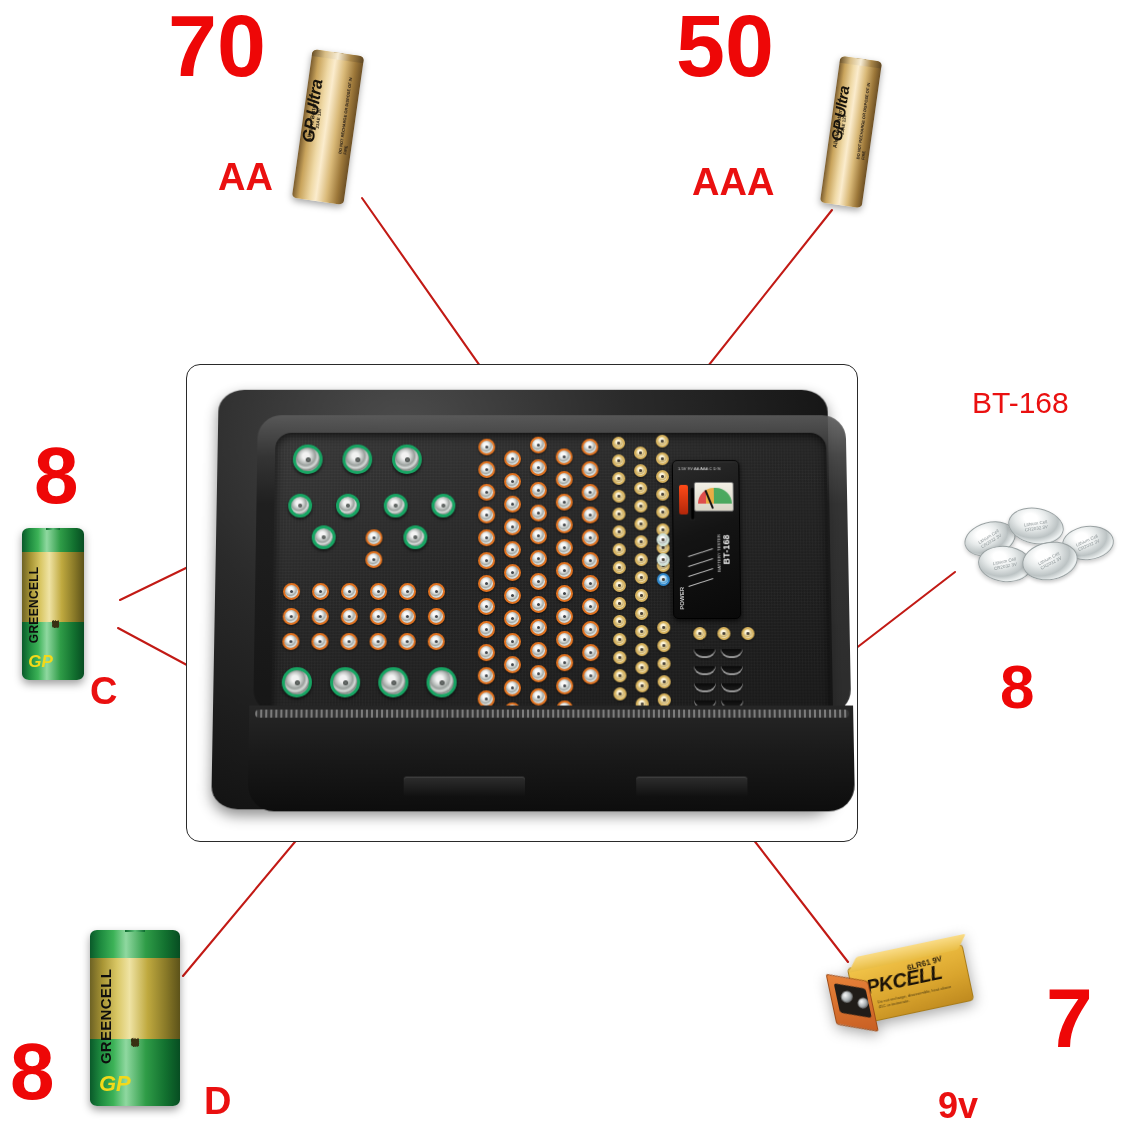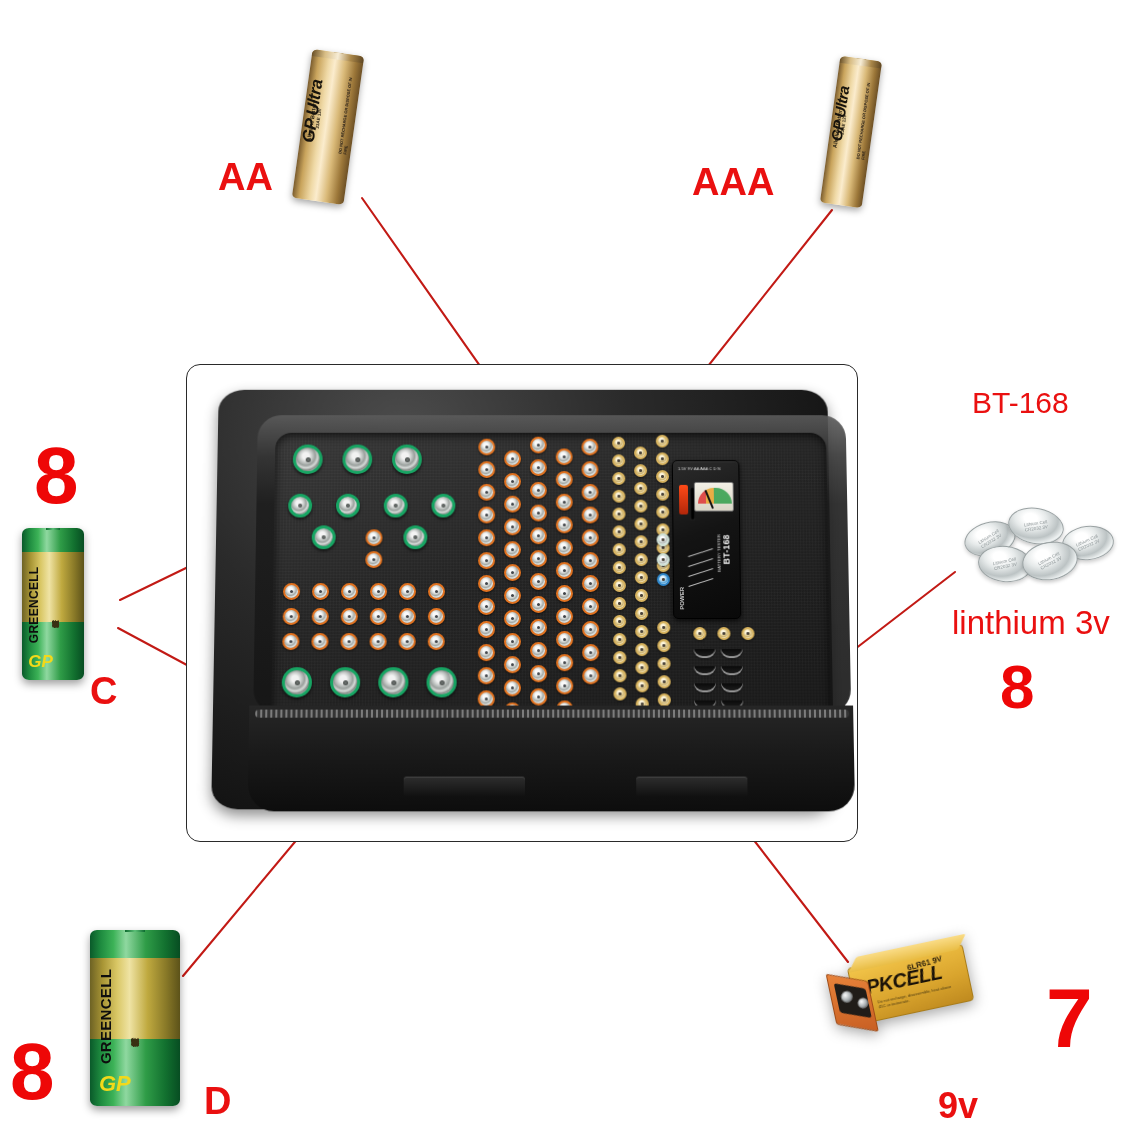--- a/index.html
+++ b/index.html
@@ -391,30 +391,31 @@
       <line x1="362" y1="198" x2="525" y2="430"></line>
       <line x1="832" y1="210" x2="662" y2="424"></line>
       <line x1="120" y1="600" x2="252" y2="536"></line>
       <line x1="118" y1="628" x2="252" y2="700"></line>
       <line x1="183" y1="976" x2="340" y2="788"></line>
       <line x1="955" y1="572" x2="820" y2="676"></line>
       <line x1="848" y1="962" x2="712" y2="786"></line>
     </g>
   </svg>
 
+  <div class="count" style="left:168px; top:2px;  font-size:88px;">70</div>
+  <div class="count" style="left:676px; top:2px;  font-size:88px;">50</div>
   <div class="count" style="left:34px;  top:436px; font-size:80px;">8</div>
   <div class="count" style="left:10px;  top:1032px;font-size:80px;">8</div>
   <div class="count" style="left:1000px;top:656px; font-size:62px;">8</div>
   <div class="count" style="left:1046px;top:976px; font-size:84px;">7</div>
 
   <div class="lbl" style="left:218px; top:158px; font-size:38px;">AA</div>
   <div class="lbl" style="left:692px; top:163px; font-size:38px;">AAA</div>
   <div class="lbl" style="left:90px;  top:672px; font-size:38px;">C</div>
   <div class="lbl" style="left:204px; top:1082px;font-size:38px;">D</div>
-  <div class="lbl" style="left:952px; top:606px; font-size:33px; font-weight:400;">linthium 3v</div>
   <div class="lbl" style="left:938px; top:1088px;font-size:36px;">9v</div>
   <div class="lbl" style="left:972px; top:388px; font-size:30px; font-weight:400;">BT-168</div>
 
   <div class="pic gp-ultra" style="left:302px; top:52px; width:52px; height:150px;">
     <div class="nub"></div>
     <div class="cap"></div>
     <div class="wordmark">GP Ultra</div>
     <div class="line2">Alkaline Battery</div>
     <div class="line3">23AE 12V</div>
     <div class="warn">DO NOT RECHARGE OR DISPOSE OF IN FIRE</div>

